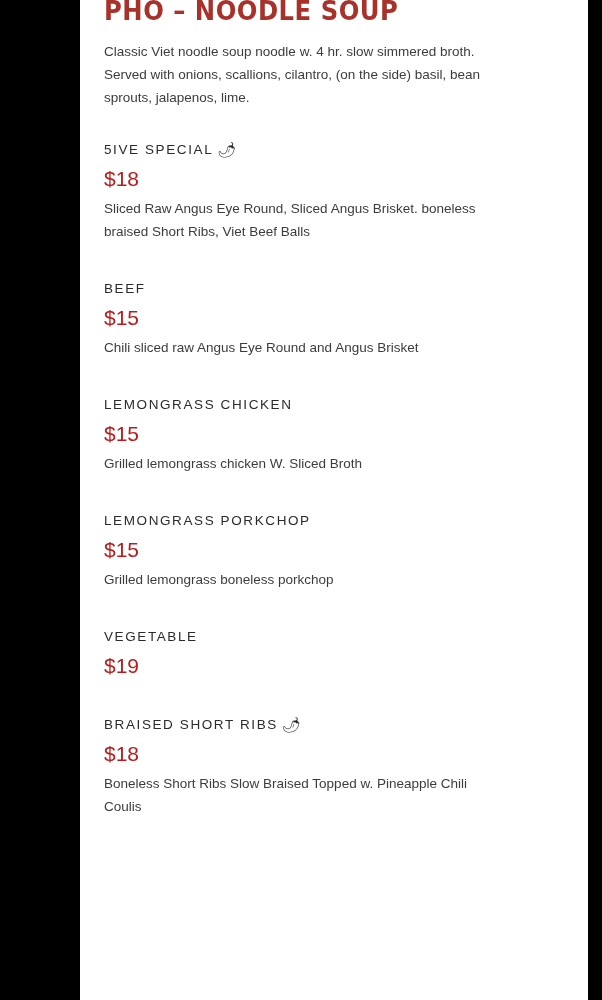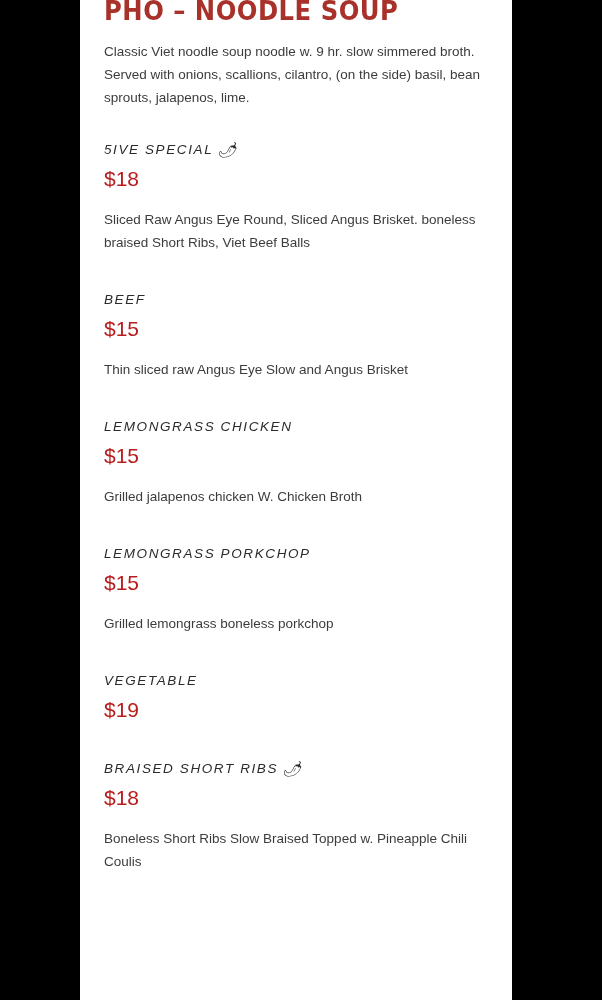--- a/index.html
+++ b/index.html
@@ -12,21 +12,21 @@
     width: 602px;
     height: 1000px;
     position: relative;
     font-family: "Liberation Sans", sans-serif;
     overflow: hidden;
   }
   .page {
     position: absolute;
     top: 0;
     left: 80px;
-    width: 432px;
+    width: 508px;
     height: 1000px;
     background: #ffffff;
     overflow: hidden;
   }
   .content {
     padding: 0 24px 0 24px;
   }
   .section-title {
     font-family: "DejaVu Sans Condensed", "Liberation Sans", sans-serif;
     font-weight: bold;
@@ -53,65 +53,64 @@
     margin-bottom: 37px;
   }
   .item-name {
     font-size: 13.5px;
     letter-spacing: 1.6px;
     color: #2b2b2b;
     text-transform: uppercase;
     margin: 0;
     font-weight: normal;
     line-height: 18px;
-    font-style: italic;
   }
   .chili {
     font-size: 15px;
     letter-spacing: 0;
     margin-left: 4px;
     vertical-align: -1px;
   }
   .item-price {
     font-size: 21px;
     color: #b91c1c;
     margin: 7px 0 0 0;
     line-height: 26px;
     font-weight: normal;
   }
   .item-desc {
     font-size: 13.5px;
     color: #3c3c3c;
     line-height: 23px;
-    margin: 16px 0 0 0;
+    margin: 5px 0 0 0;
     max-width: 385px;
   }
 </style>
 </head>
 <body>
 
 <div class="page">
   <div class="content">
     <h1 class="section-title">PHO – NOODLE SOUP</h1>
-    <p class="section-desc">Classic Viet noodle soup noodle w. 9 hr. slow simmered broth. Served with onions, scallions, cilantro, (on the side) basil, bean sprouts, jalapenos, lime.</p>
+    <p class="section-desc">Classic Viet noodle soup noodle w. 4 hr. slow simmered broth. Served with onions, scallions, cilantro, (on the side) basil, bean sprouts, jalapenos, lime.</p>
     <div class="items">
         <div class="item">
           <p class="item-name"><span>5IVE SPECIAL</span><span class="chili">🌶</span></p>
           <p class="item-price">$18</p>
           <p class="item-desc">Sliced Raw Angus Eye Round, Sliced Angus Brisket. boneless braised Short Ribs, Viet Beef Balls</p>
         </div>
         <div class="item">
           <p class="item-name"><span>BEEF</span></p>
           <p class="item-price">$15</p>
-          <p class="item-desc">Thin sliced raw Angus Eye Slow and Angus Brisket</p>
+          <p class="item-desc">Chili sliced raw Angus Eye Round and Angus Brisket</p>
         </div>
         <div class="item">
           <p class="item-name"><span>LEMONGRASS CHICKEN</span></p>
           <p class="item-price">$15</p>
-          <p class="item-desc">Grilled jalapenos chicken W. Chicken Broth</p>
+          <p class="item-desc">Grilled lemongrass chicken W. Sliced Broth</p>
         </div>
         <div class="item">
           <p class="item-name"><span>LEMONGRASS PORKCHOP</span></p>
           <p class="item-price">$15</p>
           <p class="item-desc">Grilled lemongrass boneless porkchop</p>
         </div>
         <div class="item">
           <p class="item-name"><span>VEGETABLE</span></p>
           <p class="item-price">$19</p>
         </div>

